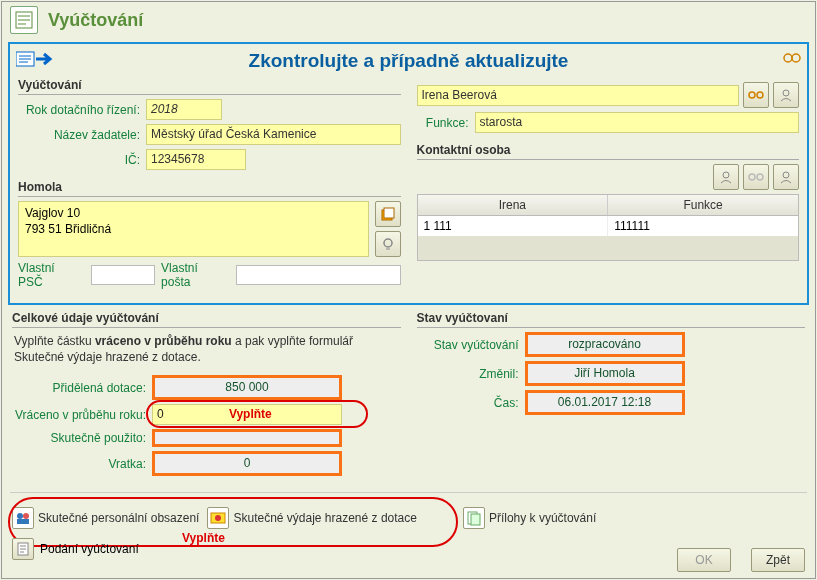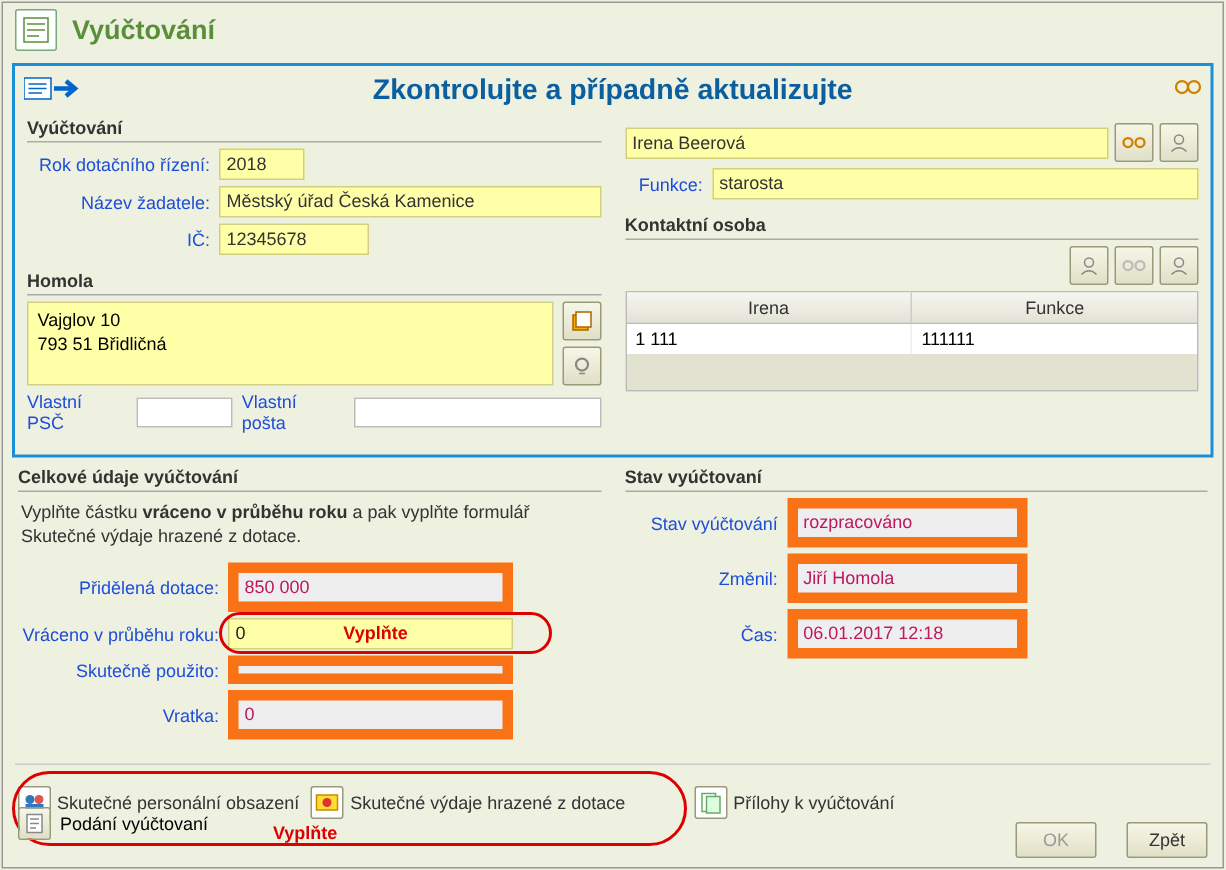--- a/index.html
+++ b/index.html
@@ -10,49 +10,49 @@
 .header-title { color: #5a8f3a; font-size: 18px; font-weight: bold; margin-left: 10px; }
 .blue-band { border: 2px solid #1a8fd8; margin: 4px 6px; padding: 4px; position: relative; }
 .blue-header { text-align: center; color: #0a5fa0; font-weight: bold; font-size: 19px; padding: 2px 0 6px; }
 .blue-arrow { position: absolute; left: 6px; top: 6px; width: 40px; height: 18px; }
 .magnifier-icon { position: absolute; right: 6px; top: 6px; width: 18px; height: 14px; }
 .two-col { display: flex; gap: 8px; }
 .col { flex: 1; }
 fieldset { border: none; padding: 0; margin: 0 0 6px 0; }
 .fs-title { color: #333; font-weight: bold; font-size: 12px; border-bottom: 1px solid #aaa; padding: 0 0 2px 0; margin: 0 4px 4px 4px; }
 .row { display: flex; align-items: center; margin: 4px 4px; }
-.lbl { color: #1d4ed8; text-align: right; padding-right: 6px; }
+.lbl { color: #15803d; text-align: right; padding-right: 6px; }
 .lbl-w1 { width: 128px; }
 .lbl-w2 { width: 58px; }
 .lbl-w3 { width: 140px; }
 .lbl-w4 { width: 108px; }
 .val { background: #ffffa8; border: 1px solid #d0d080; padding: 2px 4px 3px; color: #333; min-height: 18px; }
 .fld { flex: 1; }
-.w70 { width: 57px; flex: none; }
+.w70 { width: 76px; flex: none; font-style: italic; }
 .w100 { width: 100px; flex: none; }
 .w190 { width: 190px; flex: none; }
 .addr-group { display: flex; gap: 6px; margin: 4px 4px; }
 .addr-box { flex: 1; background: #ffffa8; border: 1px solid #d0d080; padding: 4px 6px; height: 56px; line-height: 1.3; }
 .side-btns { display: flex; flex-direction: column; gap: 4px; }
 .sq-btn { width: 26px; height: 26px; background: linear-gradient(#f6f6e6,#e0e0c8); border: 1px solid #9a9a7a; border-radius: 2px; display: flex; align-items: center; justify-content: center; cursor: pointer; }
 .inline-input { border: 1px solid #bbb; background: #fff; padding: 2px 4px; height: 20px; }
 .psc-row { display: flex; gap: 6px; margin: 4px 4px; align-items: center; }
 .psc-row .lbl { text-align: left; padding-right: 4px; }
 .osoba-row { display: flex; align-items: center; gap: 4px; margin: 4px 4px; }
 .osoba-val { flex: 1; }
 .btn-strip { display: flex; gap: 4px; justify-content: flex-end; margin: 4px 4px; }
 .tbl { margin: 4px 4px; border: 1px solid #bbb; background: #fff; }
 .tbl-head { display: flex; background: linear-gradient(#f6f6f0,#e2e2d6); border-bottom: 1px solid #bbb; }
 .tbl-head div { flex: 1; text-align: center; padding: 3px 0; border-right: 1px solid #ccc; color: #333; }
 .tbl-head div:last-child { border-right: none; }
 .tbl-row { display: flex; }
 .tbl-row div { flex: 1; padding: 3px 6px; border-right: 1px solid #eee; }
 .tbl-row div:last-child { border-right: none; }
 .tbl-spacer { height: 24px; background: #e2e2d0; }
-.gray-val { background: #eee; border: 7px solid #f97316; padding: 2px 4px 3px; min-height: 18px; color: #be185d; }
+.gray-val { background: #eee; border: 3px solid #f97316; padding: 2px 4px 3px; min-height: 18px; color: #14532d; text-align: center; }
 .main-section { margin: 6px 6px 0; }
 .hint { color: #333; padding: 2px 6px 6px; line-height: 1.3; }
 .red-oval { position: relative; }
 .oval-overlay { position: absolute; border: 2px solid #d00; border-radius: 18px; pointer-events: none; }
 .red-label { color: #d00; font-weight: bold; }
 .link-bar { display: flex; align-items: center; gap: 8px; margin: 10px 6px 0 10px; padding: 4px 0; position: relative; }
 .link-item { display: flex; align-items: center; gap: 4px; cursor: pointer; }
 .link-item .ico { width: 22px; height: 22px; border: 1px solid #9a9a7a; background: #fff; border-radius: 2px; display: flex; align-items: center; justify-content: center; }
 .link-item span.txt { color: #333; }
 .footer { position: absolute; bottom: 6px; left: 0; right: 0; display: flex; align-items: center; padding: 0 10px; }

